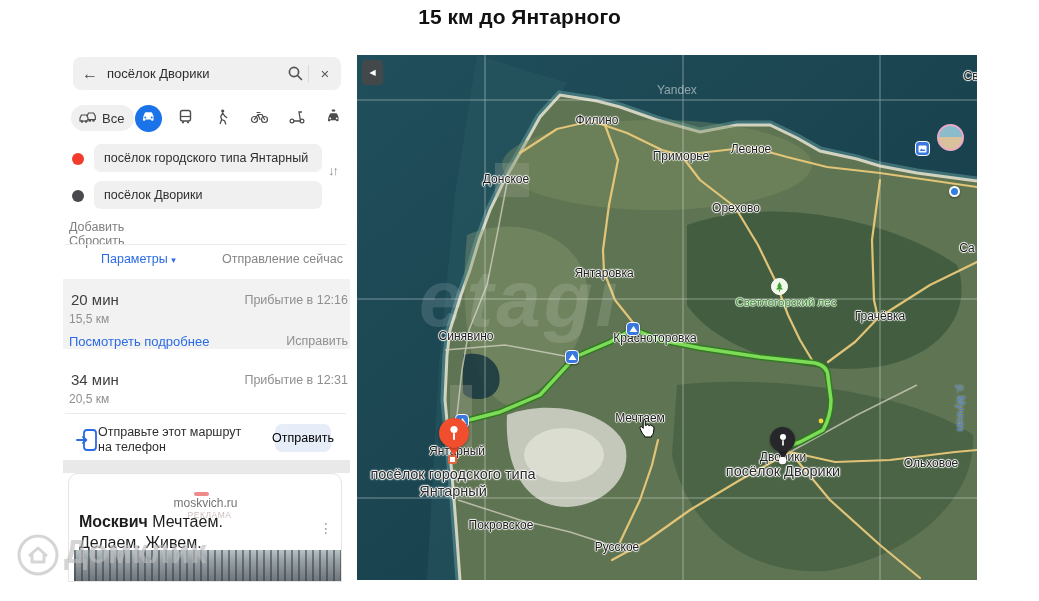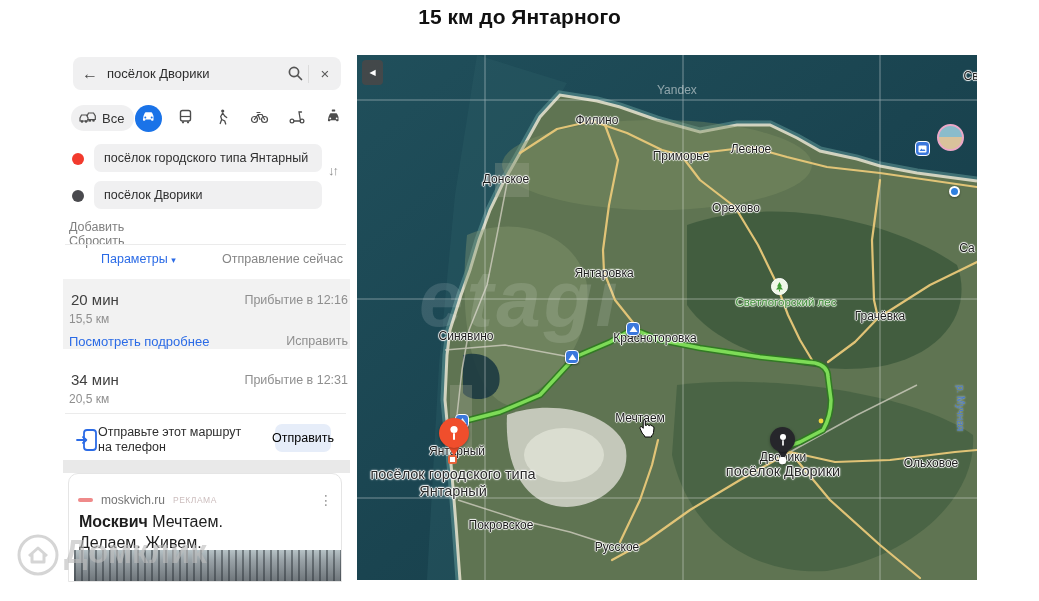--- a/index.html
+++ b/index.html
@@ -38,21 +38,21 @@
   .route-card .arr{position:absolute;right:2px;top:14px;font-size:12.5px;color:#8f8f8f;}
   .route-card .dist{position:absolute;left:6px;top:33px;font-size:12px;color:#8f8f8f;}
   .route-card .det{position:absolute;left:6px;top:55px;font-size:13px;color:#2b6be6;}
   .route-card .fix{position:absolute;right:2px;top:55px;font-size:12.5px;color:#8f8f8f;}
   .send-text{position:absolute;left:33px;top:370px;font-size:12.5px;color:#2e2e2e;line-height:15px;}
   .send-btn{position:absolute;left:210px;top:369px;width:56px;height:28px;background:#e6edf9;border-radius:7px;
     display:flex;align-items:center;justify-content:center;font-size:12.5px;color:#000000;cursor:pointer;}
   .gray-band{position:absolute;left:-2px;right:-4px;top:405px;height:13px;background:#e9e9e9;}
   .ad-card{position:absolute;left:3px;top:418px;width:274px;height:109px;background:#fff;
     border:1px solid #e5e5e5;border-radius:10px 10px 0 0;box-sizing:border-box;overflow:hidden;}
-  .ad-head{position:absolute;top:18px;left:9px;right:8px;display:flex;align-items:center;}
+  .ad-head{position:absolute;top:18px;left:9px;right:8px;display:flex;align-items:center;flex-direction:column;}
   .ad-dash{width:15px;height:4px;border-radius:2px;background:#ef8a8a;margin-right:8px;}
   .ad-src{font-size:12px;color:#757575;}
   .ad-badge{font-size:8.5px;color:#ccbdbd;margin-left:8px;letter-spacing:.5px;}
   .ad-dots{margin-left:auto;color:#9a9a9a;font-size:14px;cursor:pointer;}
   .ad-title{position:absolute;top:37px;left:10px;width:208px;font-size:16px;color:#1d1d1d;line-height:21px;}
   .ad-img{position:absolute;left:5px;right:0;top:76px;bottom:0;
     background:
       repeating-linear-gradient(90deg,rgba(35,42,48,.45) 0 2px,rgba(255,255,255,0) 2px 7px),
       linear-gradient(180deg,#b6c2c6 0%,#98a1a6 35%,#6f767b 100%);}
   

